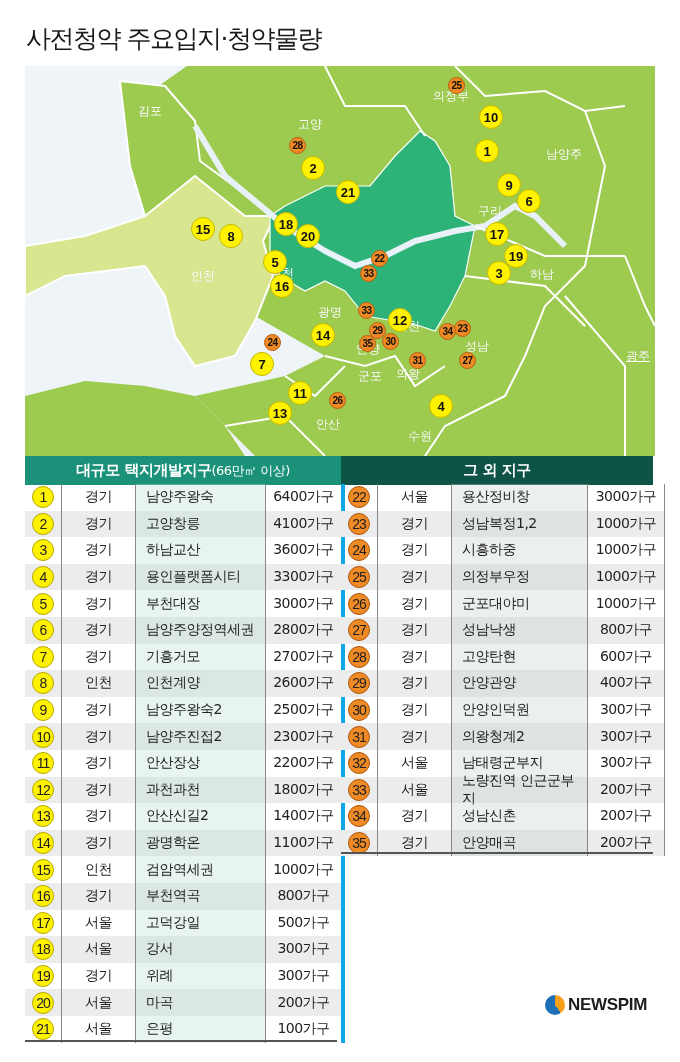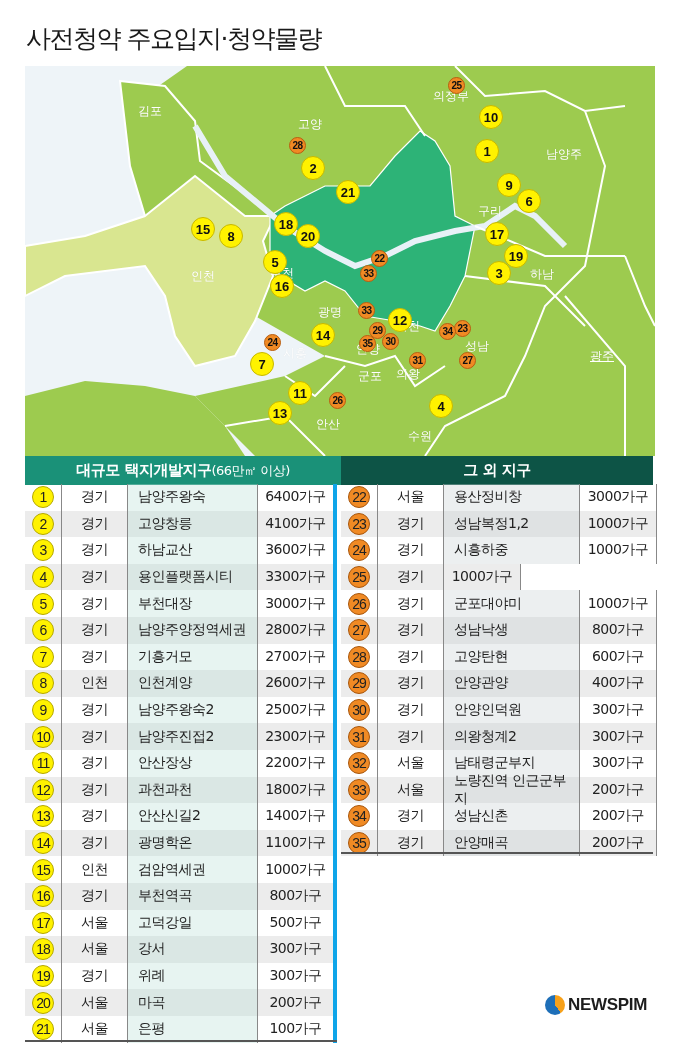--- a/index.html
+++ b/index.html
@@ -38,21 +38,21 @@
     font-size: 14px; letter-spacing: -0.5px;
   }
   .row.alt { background: #ececec; }
   .row .num { width: 36px; display: flex; justify-content: center; }
   .badge {
     border-radius: 50%; display: flex; align-items: center; justify-content: center;
     font-family: "Liberation Sans", sans-serif; color: #222; font-size: 14px; letter-spacing: -1px;
   }
   .badge.y { width: 22px; height: 22px; background: #fff200; border: 1.5px solid #b5a800; }
   .badge.o { width: 22px; height: 22px; background: #f08a24; border: 1.5px solid #a8560c; }
-  .row .region { width: 66px; text-align: center; border-left: 1px solid #888; height: 100%; display: flex; align-items: center; justify-content: center; }
+  .row .region { width: 74px; text-align: center; border-left: 1px solid #888; height: 100%; display: flex; align-items: center; justify-content: center; }
   .row .name { height: 100%; display: flex; align-items: center; padding-left: 10px; border-left: 1px solid #888; }
   .row .units { height: 100%; display: flex; align-items: center; justify-content: center; border-left: 1px solid #888; }
   .left .name { width: 130px; background: rgba(186,224,214,0.35); }
   .left .units { width: 80px; border-right: 4px solid #0ea5e9; }
   .right .name { width: 136px; background: rgba(200,208,212,0.35); }
   .right .units { width: 78px; border-right: 1px solid #888; }
   .bottom-line { position: absolute; height: 2px; background: #555; }
 
   .logo {
     position: absolute; left: 545px; top: 995px; display: flex; align-items: center; gap: 3px;
@@ -93,21 +93,21 @@
     <div class="place" style="left: 546px; top: 146px;">남양주</div>
     <div class="place" style="left: 478px; top: 203px;">구리</div>
     <div class="place" style="left: 191px; top: 268px;">인천</div>
     <div class="place" style="left: 270px; top: 265px;">부천</div>
     <div class="place" style="left: 530px; top: 266px;">하남</div>
     <div class="place" style="left: 318px; top: 304px;">광명</div>
     <div class="place" style="left: 283px; top: 345px;">시흥</div>
     <div class="place" style="left: 356px; top: 341px;">안양</div>
     <div class="place" style="left: 396px; top: 318px;">과천</div>
     <div class="place" style="left: 465px; top: 338px;">성남</div>
-    <div class="place" style="left: 590px; top: 348px; text-decoration: underline;">광주</div>
+    <div class="place" style="left: 626px; top: 348px; text-decoration: underline;">광주</div>
     <div class="place" style="left: 358px; top: 368px;">군포</div>
     <div class="place" style="left: 396px; top: 366px;">의왕</div>
     <div class="place" style="left: 316px; top: 416px;">안산</div>
     <div class="place" style="left: 408px; top: 428px;">수원</div>
     <div class="pin big" style="left: 475px; top: 139px;">1</div>
     <div class="pin big" style="left: 301px; top: 156px;">2</div>
     <div class="pin big" style="left: 487px; top: 261px;">3</div>
     <div class="pin big" style="left: 429px; top: 394px;">4</div>
     <div class="pin big" style="left: 263px; top: 250px;">5</div>
     <div class="pin big" style="left: 517px; top: 189px;">6</div>
@@ -343,20 +343,21 @@
       </div>
       <div class="region">경기</div>
       <div class="name">시흥하중</div>
       <div class="units">1000가구</div>
     </div>
     <div class="row right alt" style="left: 341px; top: 563.8px;">
       <div class="num">
         <span class="badge o">25</span>
       </div>
       <div class="region">경기</div>
+      <div class="name">의정부우정</div>
       <div class="units">1000가구</div>
     </div>
     <div class="row right" style="left: 341px; top: 590.4px;">
       <div class="num">
         <span class="badge o">26</span>
       </div>
       <div class="region">경기</div>
       <div class="name">군포대야미</div>
       <div class="units">1000가구</div>
     </div>

